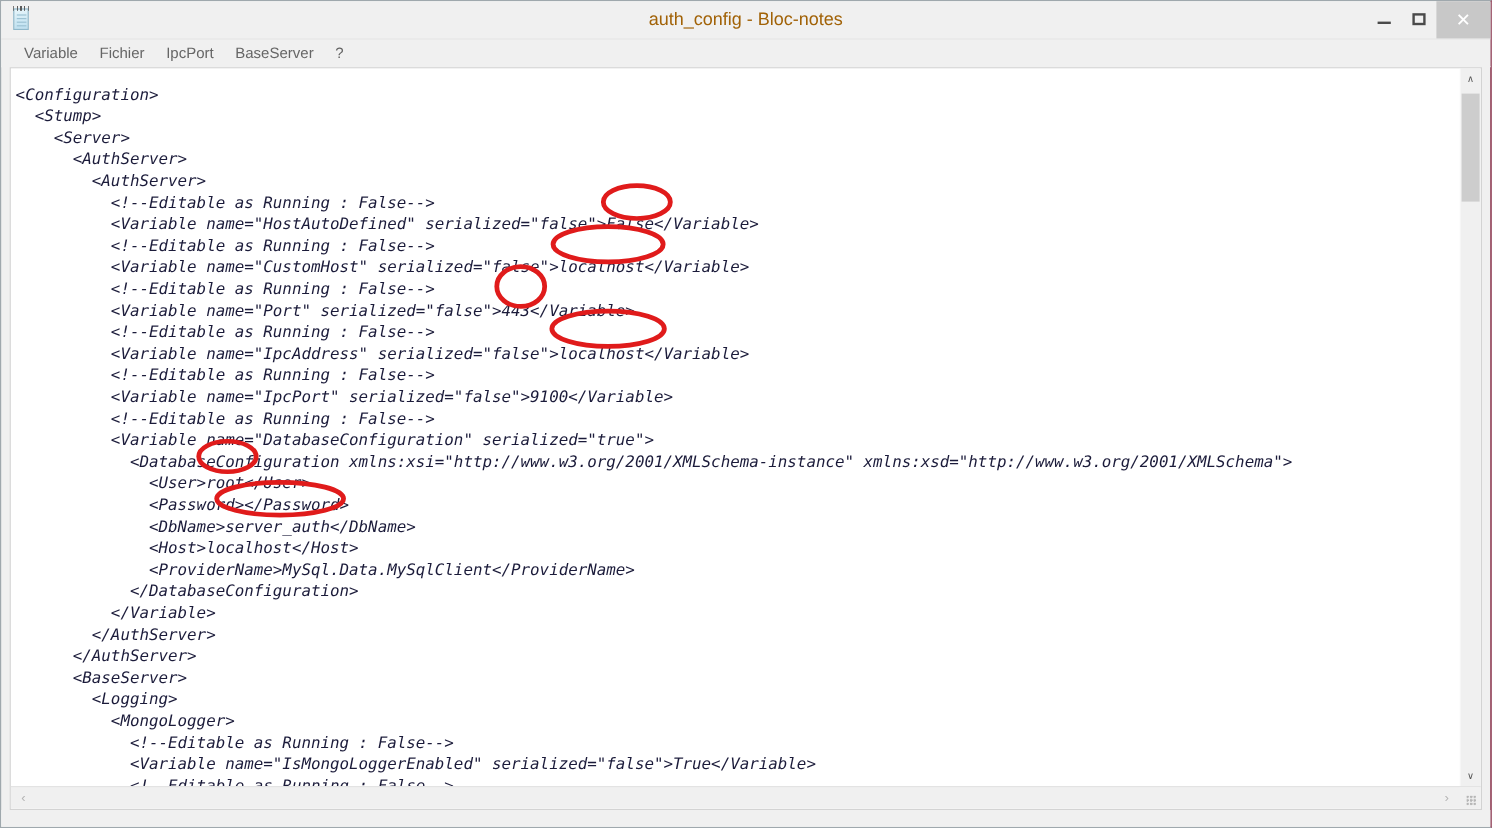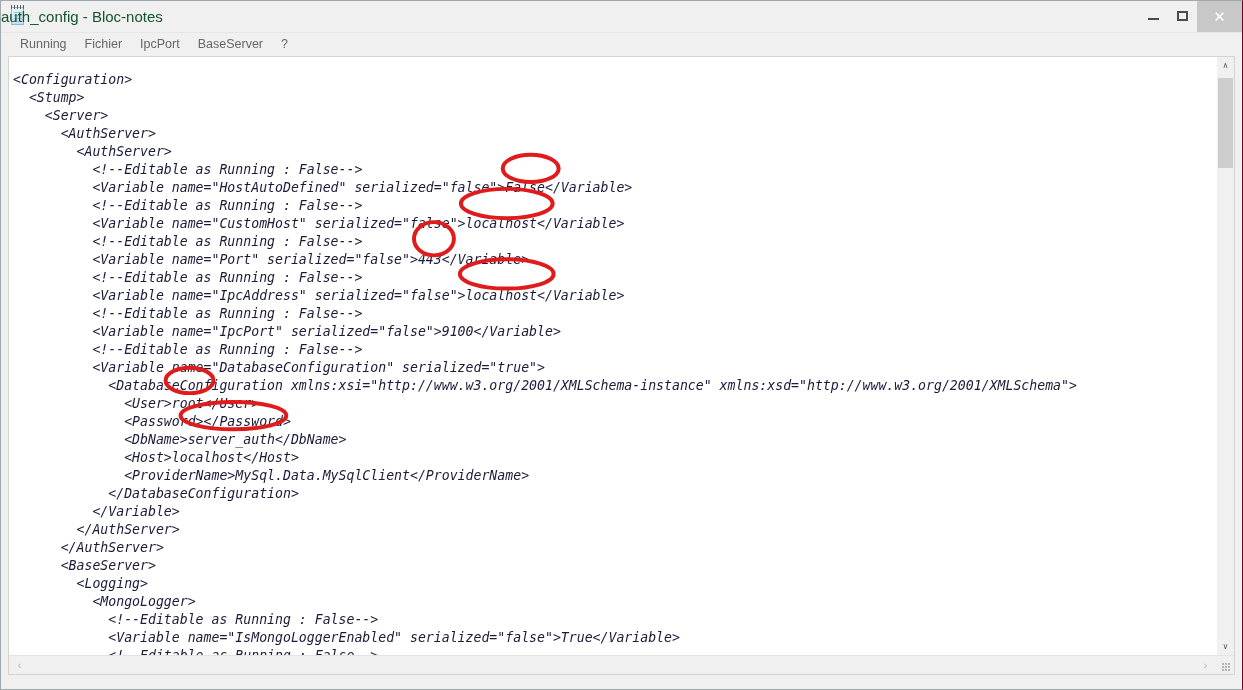--- a/index.html
+++ b/index.html
@@ -63,23 +63,23 @@
   #app-icon .spiral {
     position: absolute;
     left: 3px; top: 0px;
     width: 13px; height: 4px;
     background: repeating-linear-gradient(90deg,#5c5c5c 0 1px, transparent 1px 3px);
   }
   #title-text {
     position: absolute;
     left: 0; right: 0; top: 0;
     line-height: 31px;
-    text-align: left;
+    text-align: center;
     font-size: 15px;
-    color: #14532d;
+    color: #a16207;
     font-family: "Liberation Sans", sans-serif;
   }
   .winbtn {
     position: absolute;
     top: 0;
     height: 29px;
     width: 29px;
     font-size: 13px;
     color: #5a5a5a;
     display: flex;
@@ -260,21 +260,21 @@
     </div>
     <div class="winbtn" id="btn-max">
       <span class="glyph-max"></span>
     </div>
     <div class="winbtn" id="btn-close">
       <span>✕</span>
     </div>
   </div>
 
   <div id="menubar">
-    <div class="menu-item">Running</div>
+    <div class="menu-item">Variable</div>
     <div class="menu-item">Fichier</div>
     <div class="menu-item">IpcPort</div>
     <div class="menu-item">BaseServer</div>
     <div class="menu-item">?</div>
   </div>
 
   <div id="editor-wrap">
 
     <div id="editor-row">
       <div id="text-area">

